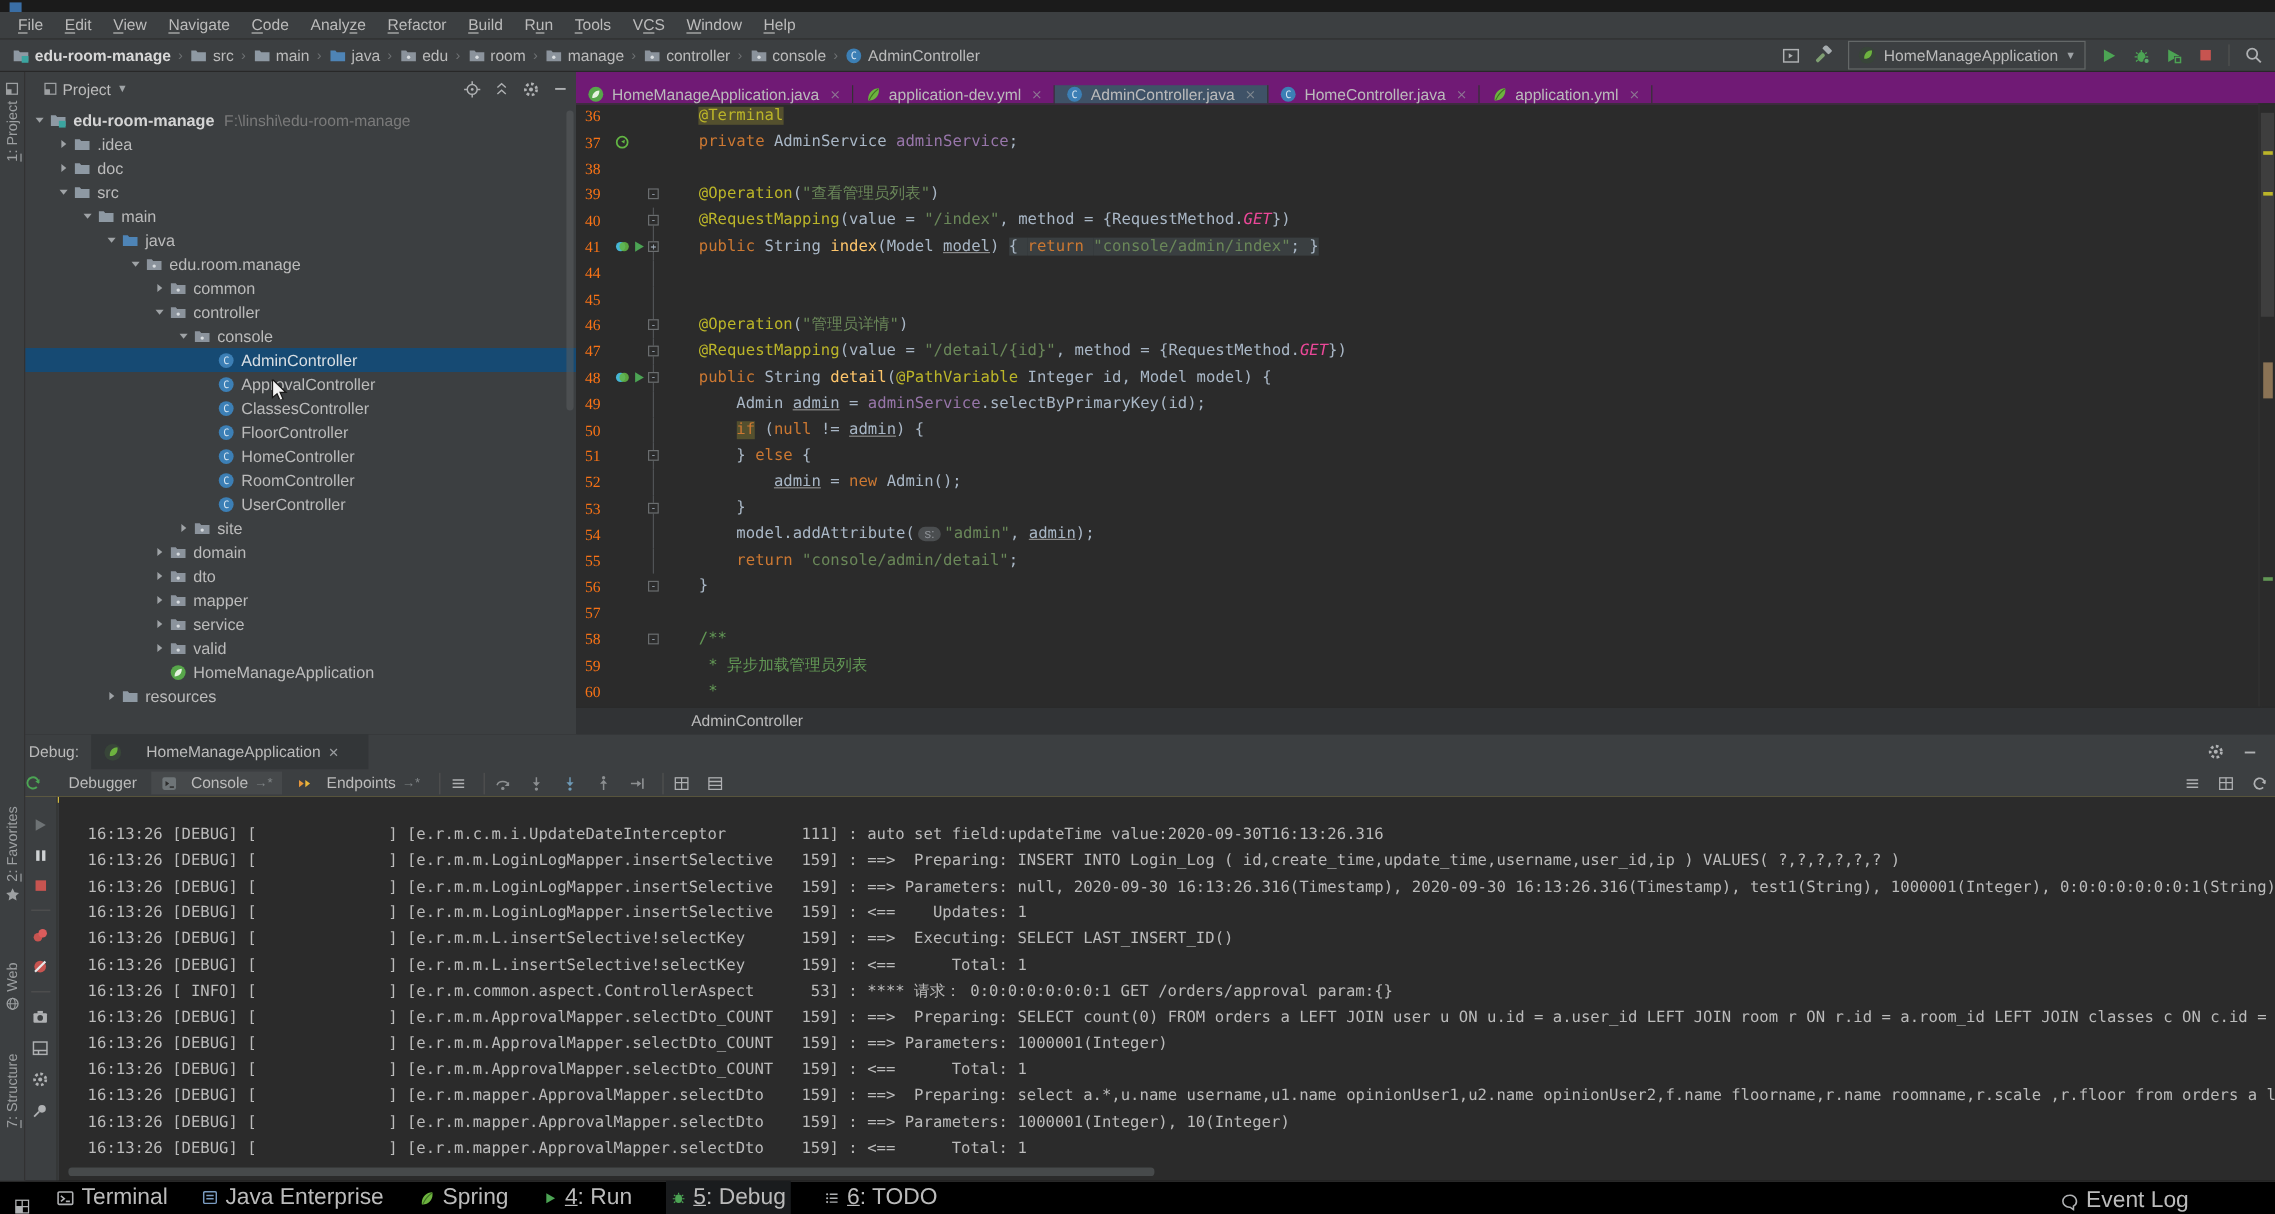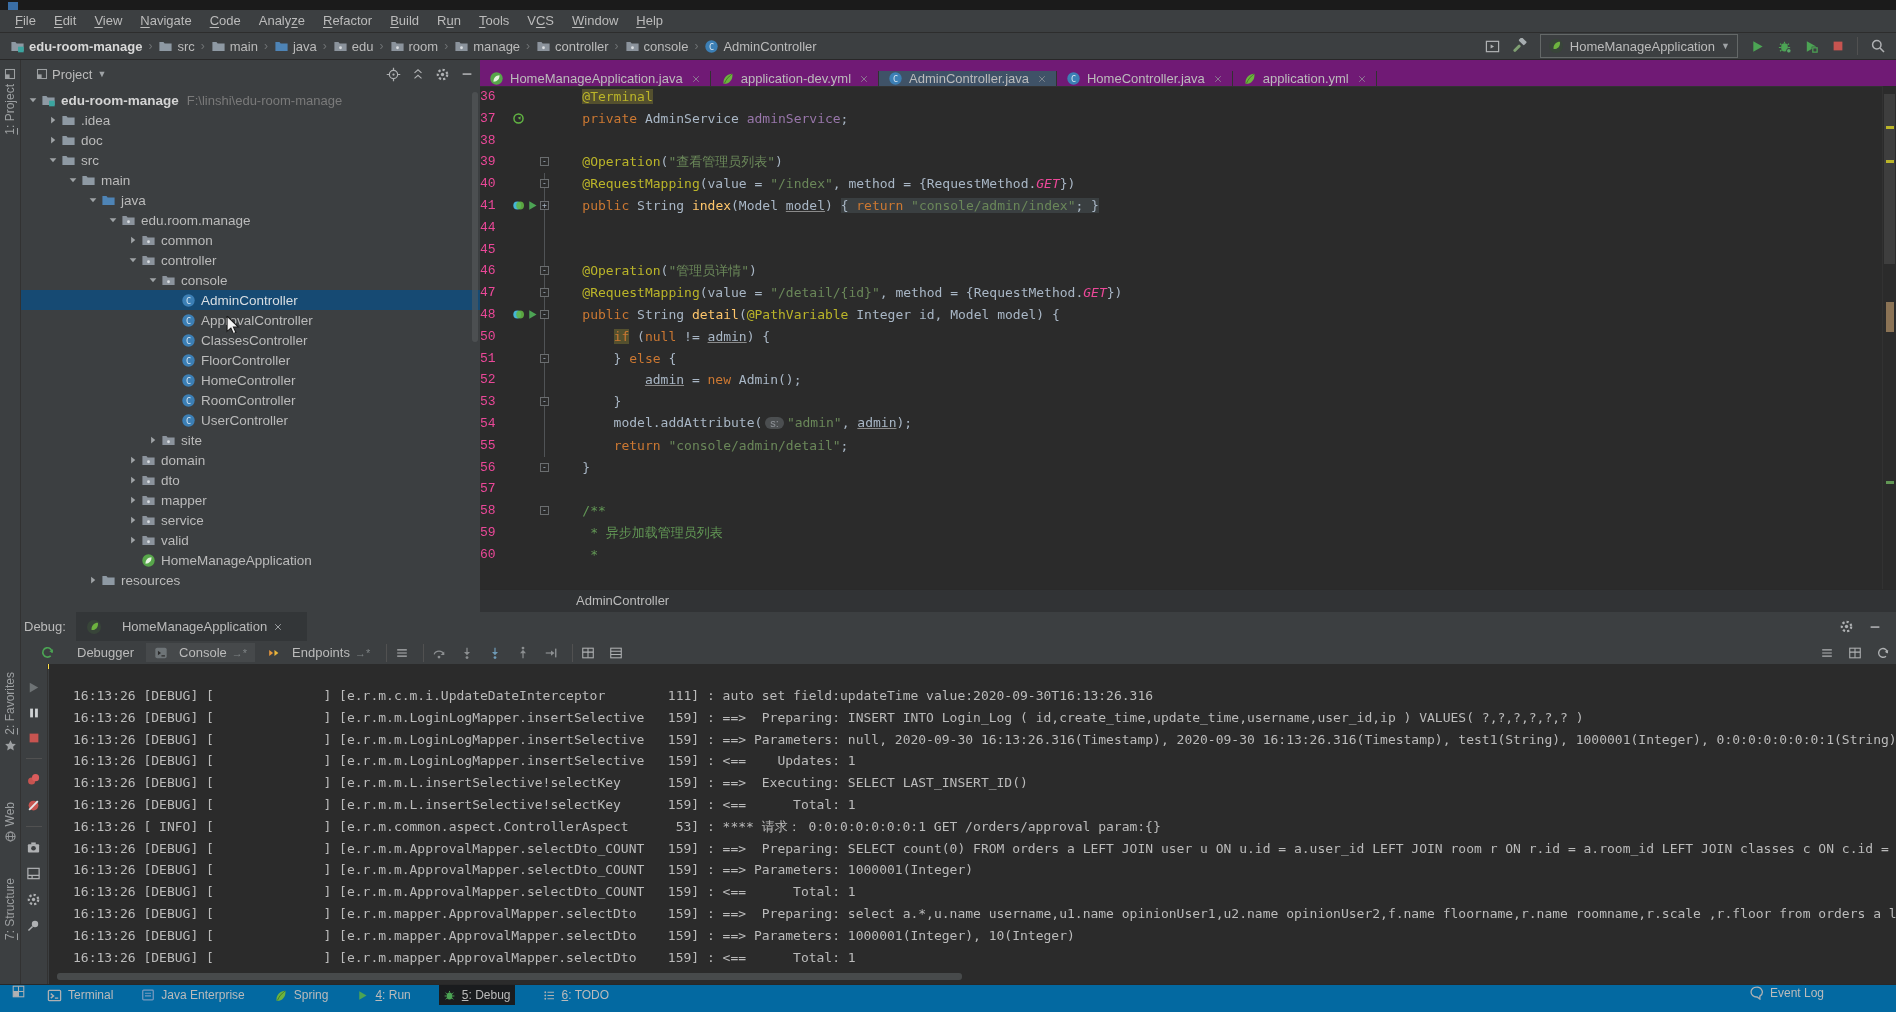--- a/index.html
+++ b/index.html
@@ -54,21 +54,21 @@
   
   #editor{position:absolute;left:480px;top:60px;right:0;height:552px;background:#2B2B2B;}
   #tabs{position:absolute;left:0;top:0;right:0;height:26px;background:#701a75;border-bottom:1px solid #323232;
     display:flex;align-items:flex-end;}
   .etab{display:flex;align-items:center;gap:6px;padding:0 9px;font-size:13px;color:#BBBBBB;
     border-right:1px solid #323232;}
   .etab.active{background:#3F5267;}
   .etab .close{opacity:.7;margin-left:2px;}
   #code{position:absolute;left:0;top:26px;right:13px;bottom:23px;overflow:hidden;}
   .crow{height:21.8px;display:flex;align-items:center;font-size:13px;line-height:21.8px;}
-  .lnum{width:28px;text-align:left;color:#ec4899;font-family:Liberation Mono, monospace;flex:0 0 auto;}
+  .lnum{width:28px;text-align:center;color:#f97316;font-family:Liberation Serif, serif;flex:0 0 auto;}
   .gico{width:30px;display:flex;justify-content:flex-start;align-items:center;gap:1px;padding-left:4px;box-sizing:border-box;flex:0 0 auto;}
   .fcol{width:13px;position:relative;flex:0 0 auto;height:100%;}
   .fcol.vline::before{content:'';position:absolute;left:6px;top:0;bottom:0;width:1px;background:#505356;}
   .fbox{position:absolute;left:2px;top:6px;width:9px;height:9px;box-sizing:border-box;border:1px solid #6A6D6F;
     background:#2B2B2B;color:#A9B7C6;font:8px/7px "DejaVu Sans Mono",monospace;text-align:center;z-index:2;}
   .ctext{font-family:"DejaVu Sans Mono",monospace;white-space:pre;}
   .tk-d{color:#A9B7C6}.tk-k{color:#CC7832}.tk-a{color:#BBB529}.tk-s{color:#6A8759}
   .tk-f{color:#9876AA}.tk-m{color:#FFC66B}.tk-c{color:#629755}
   .tk-p{color:#ec4899;font-style:italic}
   .tk-u{color:#A9B7C6;text-decoration:underline;text-decoration-color:#8A8A8A;}
@@ -83,39 +83,39 @@
   #ed-crumb{position:absolute;left:0;right:0;bottom:0;height:23px;background:#313335;border-top:1px solid #2A2A2A;
     font-size:13px;color:#BBBBBB;line-height:22px;padding-left:96px;box-sizing:border-box;}
 
   
   #debug{position:absolute;left:20px;top:612px;right:0;height:372px;background:#3C3F41;}
   #d-head{height:29px;display:flex;align-items:center;font-size:13px;}
   #d-head .dlabel{margin:0 10px 0 4px;color:#BBBBBB;}
   #d-session{display:flex;align-items:center;gap:6px;background:#333638;height:29px;padding:0 10px;}
   #d-head .spacer{flex:1;}
   #d-head .ico{margin-right:14px;}
-  #d-tool{height:23px;border-bottom:5px solid #fde047;display:flex;align-items:center;gap:8px;padding-left:20px;}
+  #d-tool{height:23px;border-bottom:5px solid #fde047;display:flex;align-items:center;gap:8px;padding-left:0;}
   .dtab{display:flex;align-items:center;gap:5px;padding:2px 8px;font-size:13px;color:#BBBBBB;}
   .dtab.active{background:#46494B;}
   .dtab .arrow{color:#7F8486;font-size:11px;}
   #d-tool .spacer{flex:1;}
   #d-tool .ico{margin-right:6px;}
   #d-body{position:absolute;left:0;top:52px;right:0;bottom:0;}
   #d-strip{position:absolute;left:0;top:0;width:28px;bottom:0;background:#3C3F41;border-right:1px solid #323232;
     display:flex;flex-direction:column;align-items:center;padding-top:16px;box-sizing:border-box;gap:11px;}
   .strip-sep{width:16px;height:1px;background:#515151;margin:2px 0;}
   #d-console{position:absolute;left:29px;top:0;right:0;bottom:0;background:#2B2B2B;overflow:hidden;}
   #loglines{padding:21px 0 0 24px;}
   .logline{height:21.8px;line-height:21.8px;font-size:13px;color:#BBBBBB;white-space:pre;
     font-family:"DejaVu Sans Mono",monospace;}
   #hscroll{position:absolute;left:8px;bottom:4px;width:905px;height:7px;background:#4F5254;border-radius:3px;opacity:.8;}
 
   
-  #statusbar{position:absolute;left:0;top:984px;width:100%;height:28px;background:#0369a1;border-top:1px solid #282828;
-    display:flex;align-items:flex-start;padding:0 12px;box-sizing:border-box;font-size:12px;}
+  #statusbar{position:absolute;left:0;top:984px;width:100%;height:28px;background:#000000;border-top:1px solid #282828;
+    display:flex;align-items:flex-end;padding:0 12px;box-sizing:border-box;font-size:19px;}
   #statusbar .toolwin{margin-right:22px;}
   .sitem{display:flex;align-items:center;gap:6px;margin-right:28px;color:#BBBBBB;}
   .sitem.active{background:#1A1C1E;padding:3px 4px;}
   #status-right{margin-left:auto;display:flex;align-items:center;gap:8px;color:#BBBBBB;}
 </style>
 </head>
 <body>
 
 <div id="screen">
 
@@ -895,20 +895,26 @@
             <span class="ico">
               <svg width="13" height="13" viewBox="0 0 16 16">
                 <path d="M4 2.8l9 5.2-9 5.2z" fill="#4CA454"></path>
               </svg>
             </span>
           </span>
           <span class="fcol vline">
             <span class="fbox">-</span>
           </span>
           <span class="ctext"><span class="tk-d">    </span><span class="tk-k">public </span><span class="tk-d">String </span><span class="tk-m">detail</span><span class="tk-d">(</span><span class="tk-a">@PathVariable</span><span class="tk-d"> Integer id, Model model) {</span></span>
+        </div>
+        <div class="crow">
+          <span class="lnum">49</span>
+          <span class="gico"></span>
+          <span class="fcol vline"></span>
+          <span class="ctext"><span class="tk-d">        Admin </span><span class="tk-u">admin</span><span class="tk-d"> = </span><span class="tk-f">adminService</span><span class="tk-d">.selectByPrimaryKey(id);</span></span>
         </div>
         <div class="crow">
           <span class="lnum">50</span>
           <span class="gico"></span>
           <span class="fcol vline"></span>
           <span class="ctext"><span class="tk-d">        </span><span class="tk-k tk-hl">if</span><span class="tk-d"> (</span><span class="tk-k">null</span><span class="tk-d"> != </span><span class="tk-u">admin</span><span class="tk-d">) {</span></span>
         </div>
         <div class="crow">
           <span class="lnum">51</span>
           <span class="gico"></span>

